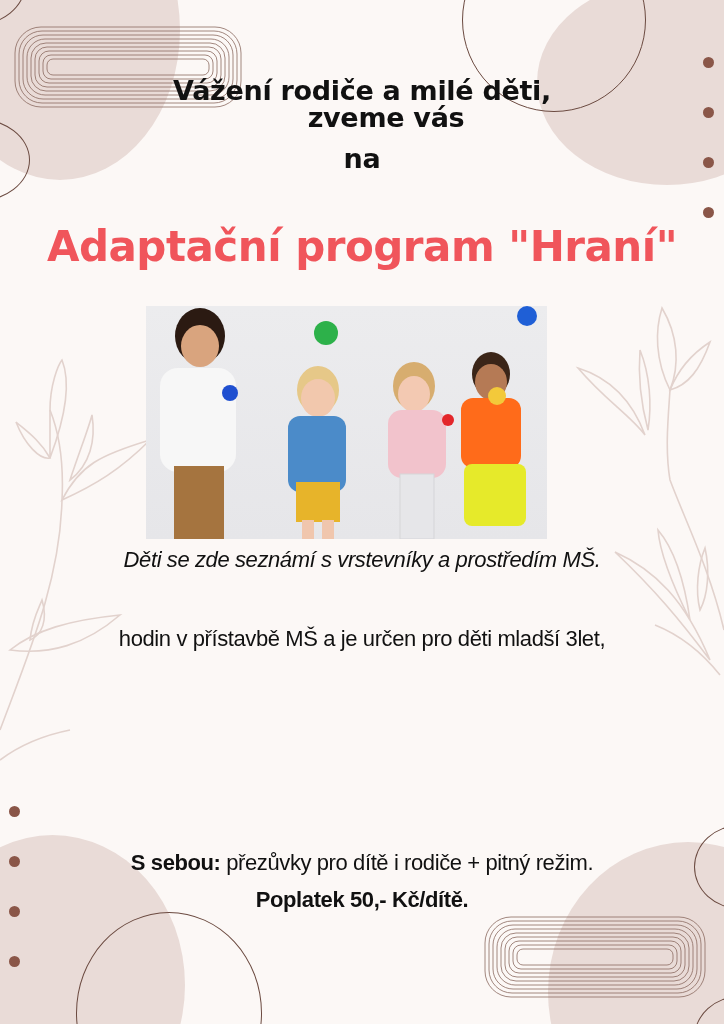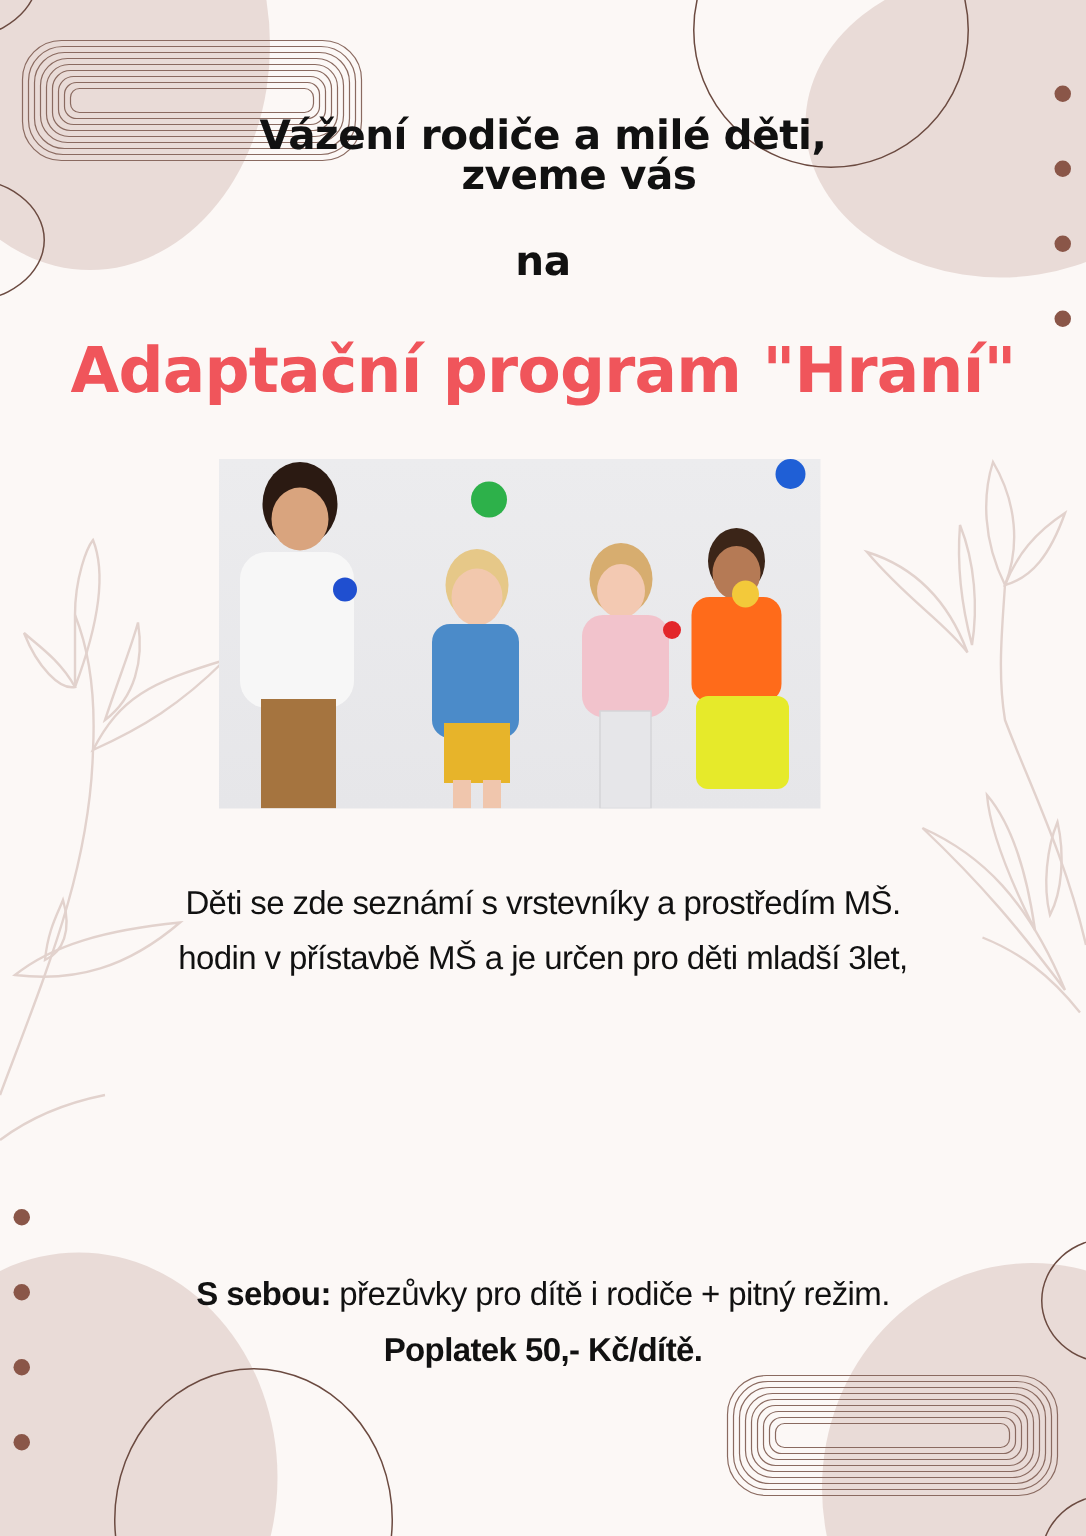--- a/index.html
+++ b/index.html
@@ -95,21 +95,21 @@
       <rect x="25" y="25" width="172" height="32" rx="10"></rect>
       <rect x="29" y="29" width="164" height="24" rx="8"></rect>
       <rect x="33" y="33" width="156" height="16" rx="6"></rect>
     </g>
   </svg>
 </div>
 
 <div class="content">
   <div class="greet" style="top:72px;">Vážení rodiče a milé děti,</div>
   <div class="greet" style="top:99px;padding-left:24px;">zveme vás</div>
-  <div class="greet" style="top:156px;">na</div>
+  <div class="greet" style="top:140px;">na</div>
 
   <div class="title">Adaptační program "Hraní"</div>
 
   <div class="photo">
     <svg width="401" height="233" viewBox="0 0 401 233">
 
       <circle cx="180" cy="27" r="12" fill="#2db14a"></circle>
       <circle cx="381" cy="10" r="10" fill="#1f5fd6"></circle>
 
       <ellipse cx="54" cy="30" rx="25" ry="28" fill="#2b1a12"></ellipse>
@@ -132,21 +132,21 @@
 
       <ellipse cx="345" cy="68" rx="19" ry="22" fill="#3b2518"></ellipse>
       <ellipse cx="345" cy="76" rx="16" ry="18" fill="#b57a55"></ellipse>
       <rect x="315" y="92" width="60" height="70" rx="12" fill="#ff6b1a"></rect>
       <rect x="318" y="158" width="62" height="62" rx="8" fill="#e6ea2a"></rect>
       <circle cx="351" cy="90" r="9" fill="#f3c93a"></circle>
       <circle cx="302" cy="114" r="6" fill="#e3262a"></circle>
     </svg>
   </div>
 
-  <div class="body-text" style="top:585px;">Děti se zde seznámí s vrstevníky a prostředím MŠ.</div>
+  <div class="body-text" style="top:543px;font-style:italic;">Děti se zde seznámí s vrstevníky a prostředím MŠ.</div>
 
   <div class="body-text" style="top:622px;">
     <div>hodin v přístavbě MŠ a je určen pro děti mladší 3let,</div>
   </div>
 
   <div class="body-text" style="top:810px;margin-top:36px;">
     <b>S sebou:</b><span> přezůvky pro dítě i rodiče + pitný režim.</span>
   </div>
   <div class="body-text" style="top:883px;">
     <b>Poplatek 50,- Kč/dítě.</b>

